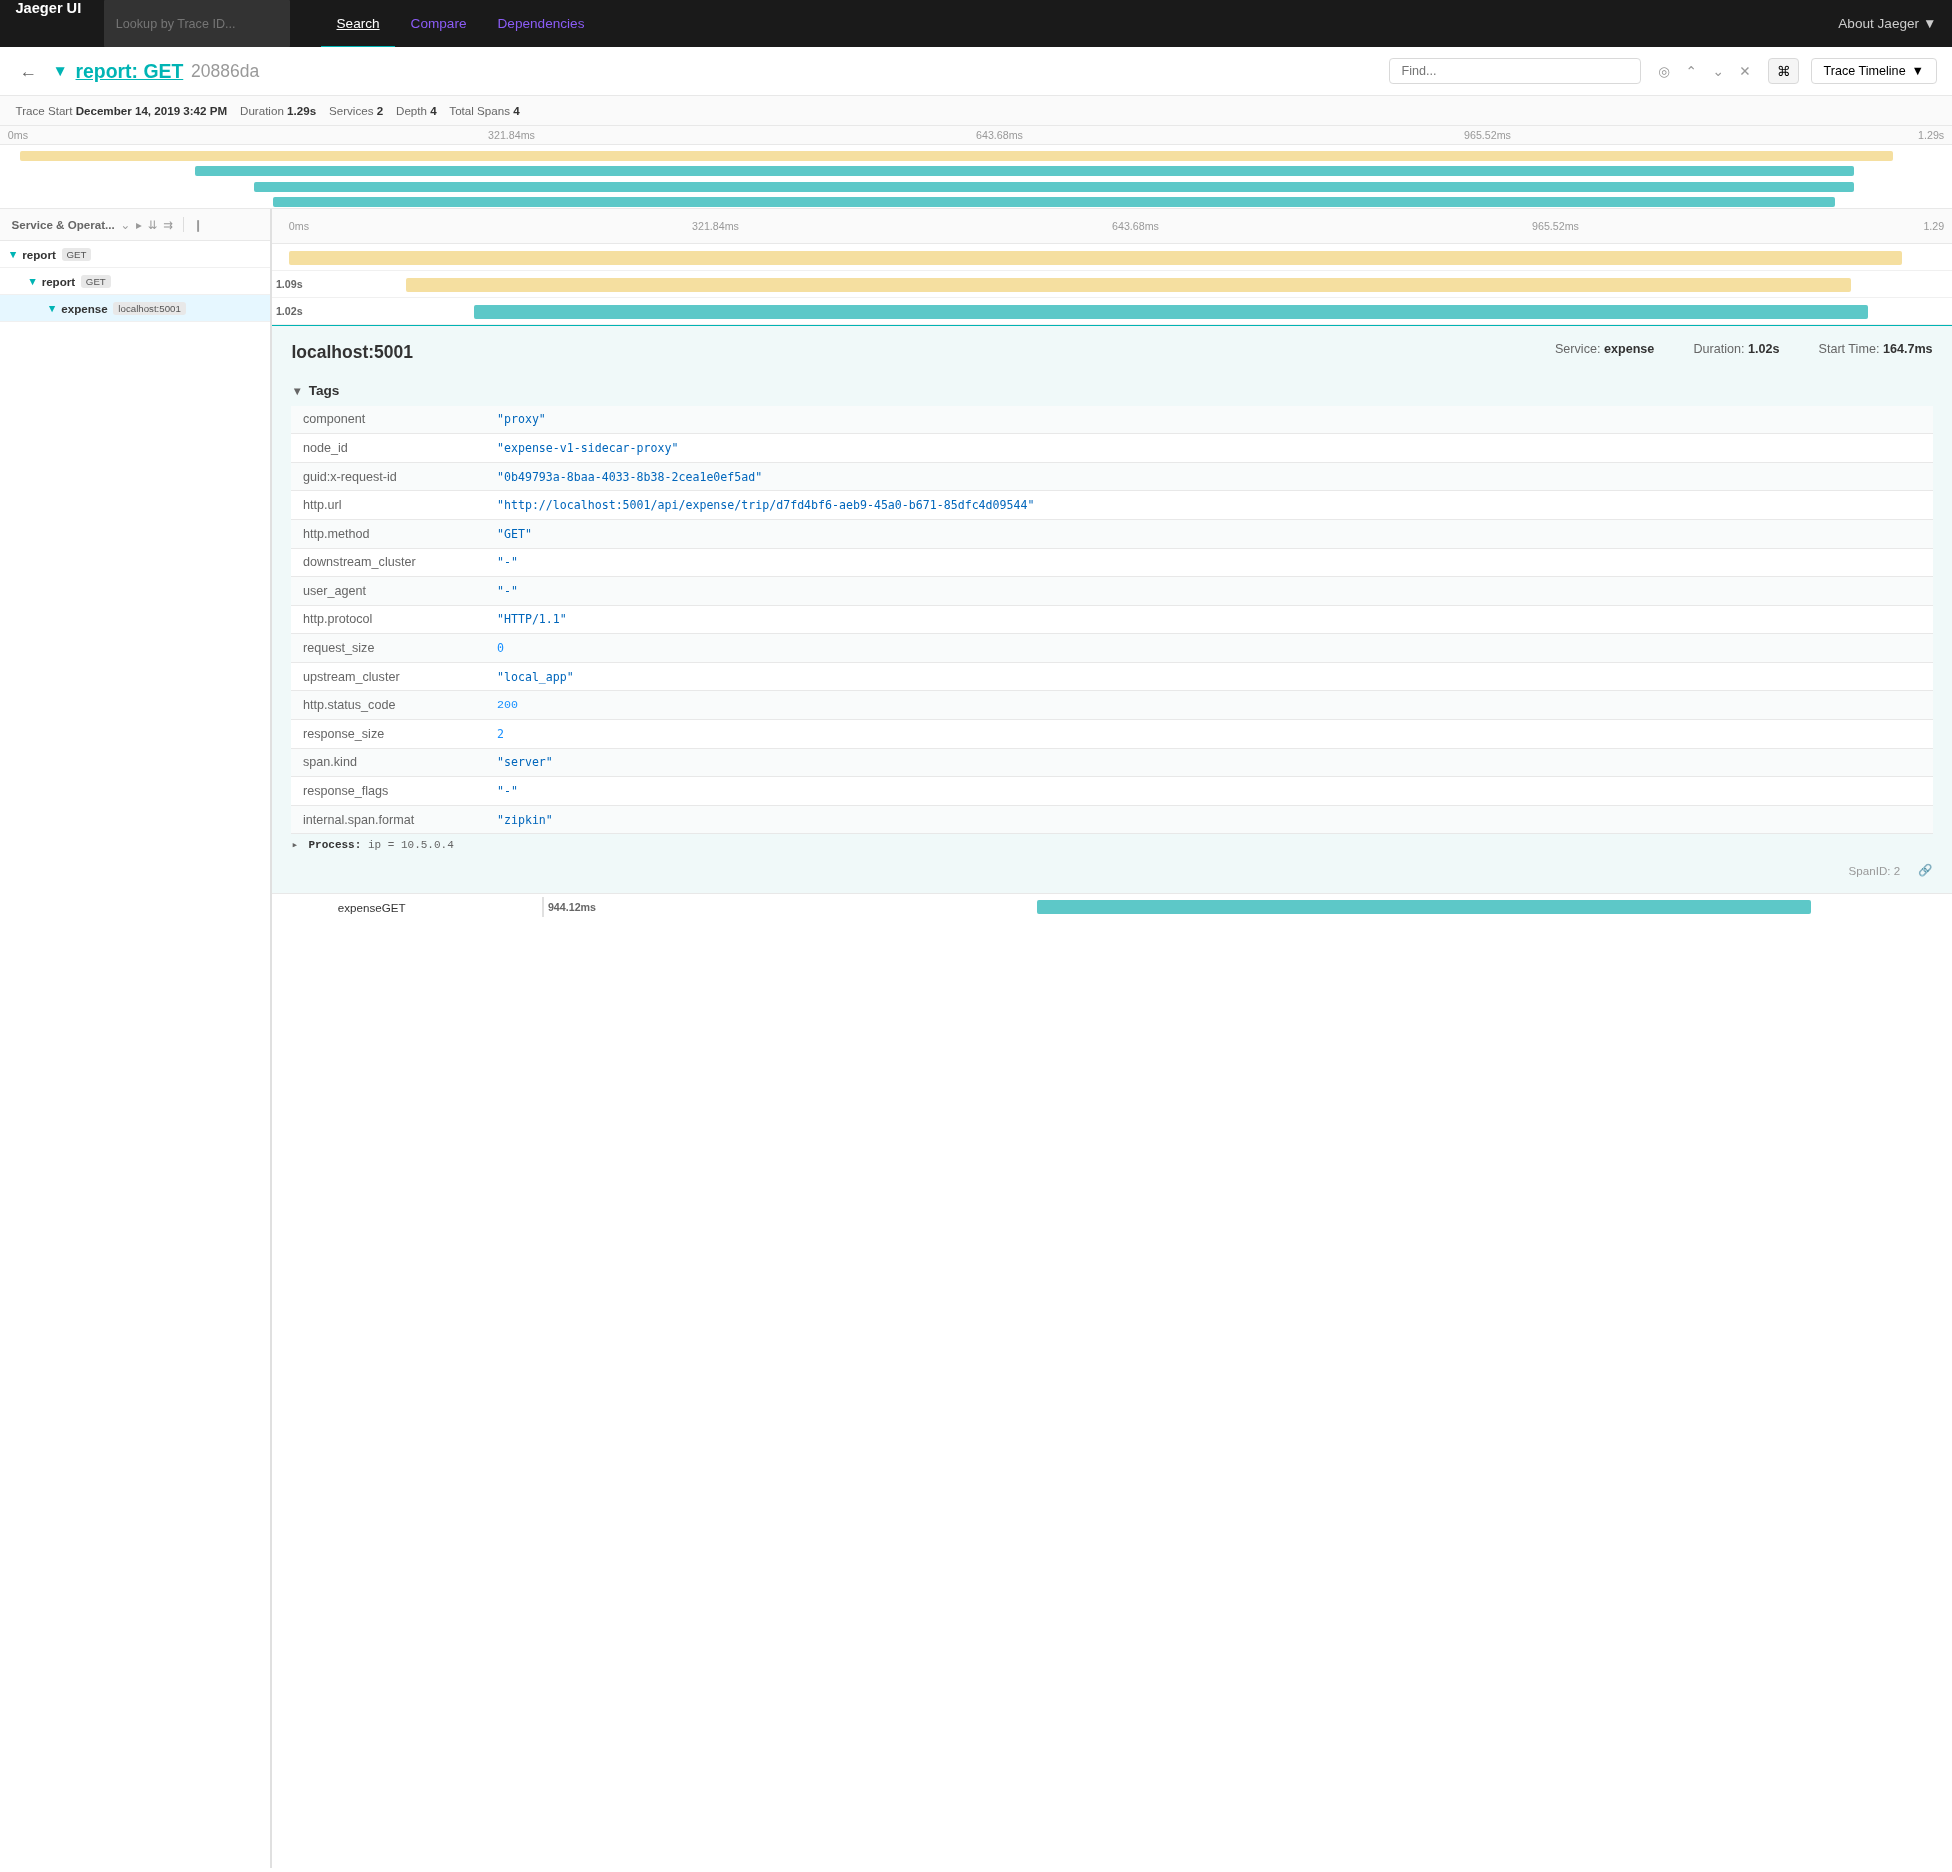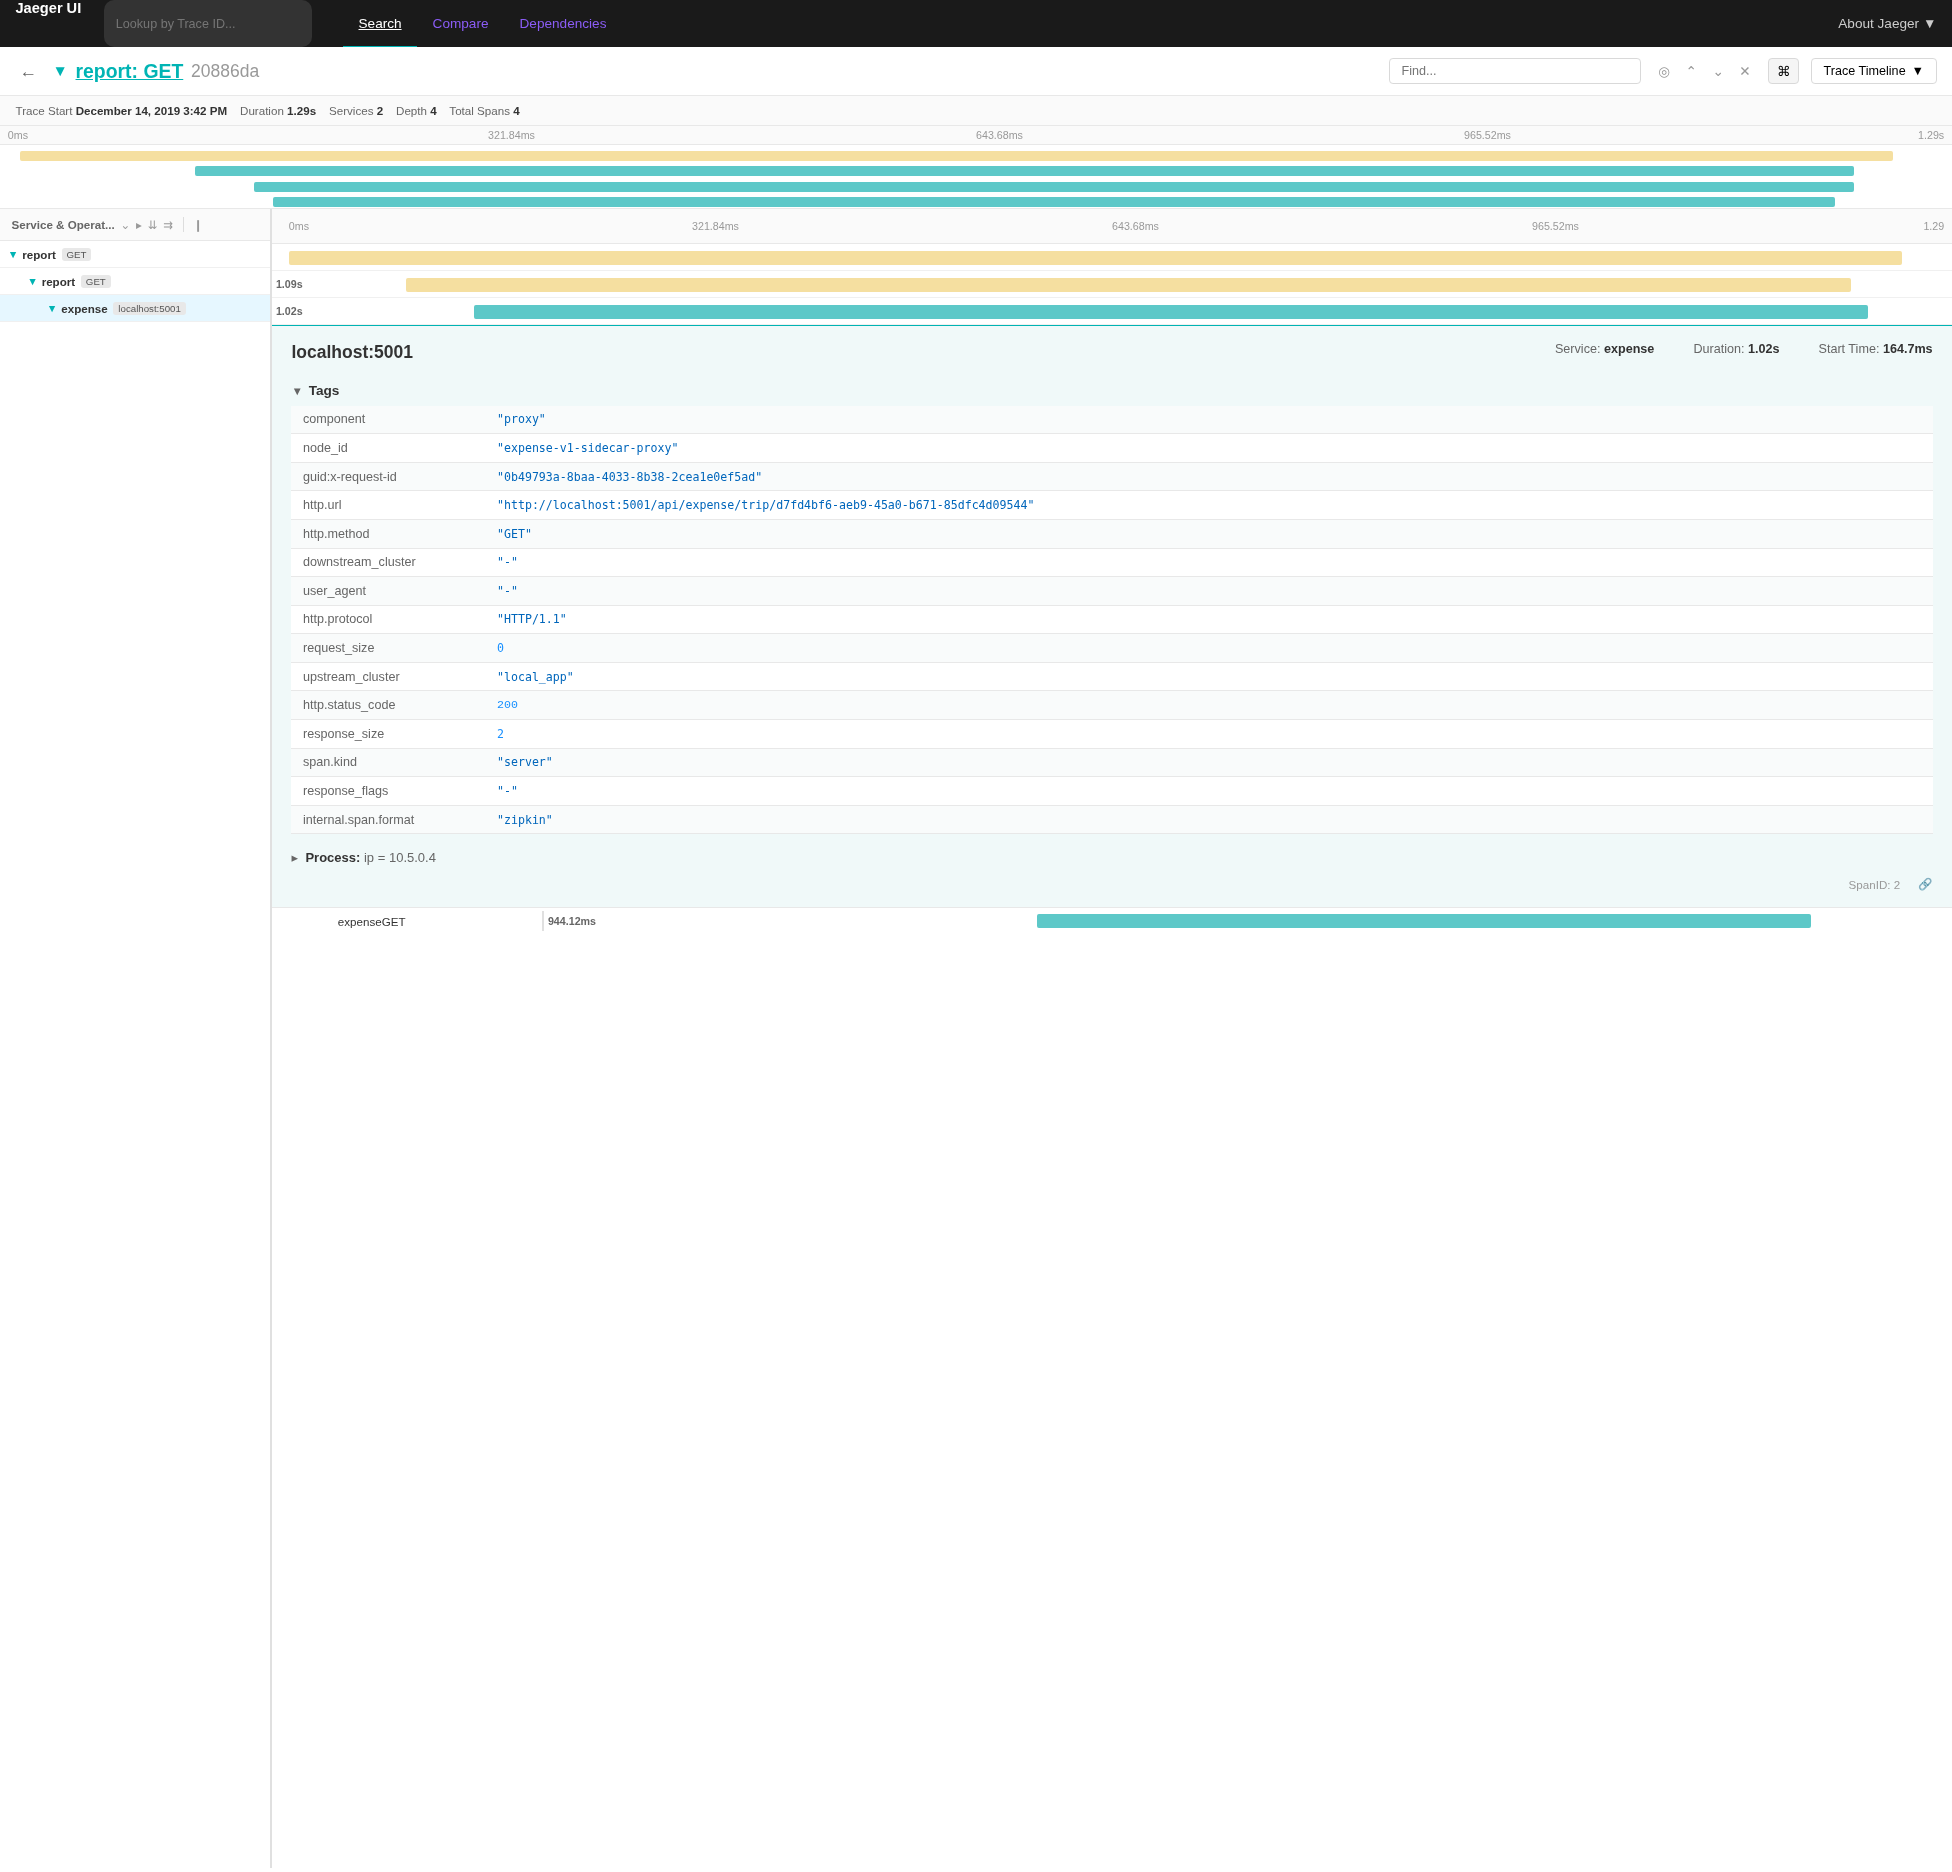--- a/index.html
+++ b/index.html
@@ -10,24 +10,24 @@
       background: #1a1a1a;
       display: flex;
       height: 47px;
       padding: 0 15.5px;
       gap: 23px;
     }
     .top-nav .brand { color: #fff; font-size: 14.6px; font-weight: 600; white-space: nowrap; }
     .top-nav .trace-lookup {
       background: #333;
       border: none;
-      border-radius: 10px;
+      border-radius: 1px;
       color: #ccc;
       padding: 5.8px 11.6px;
-      width: 208px;
+      width: 186px;
       font-size: 12.6px;
     }
     .top-nav .nav-links { display: flex; gap: 0; margin-left: 7.8px; }
     .top-nav .nav-link {
       color: #8b5cf6;
       background: none;
       border: none;
       padding: 13.6px 15.5px;
       font-size: 13.6px;
       cursor: pointer;
@@ -218,24 +218,25 @@
       white-space: nowrap;
     }
     .tags-table td:last-child {
       color: #06b;
       font-family: monospace;
       font-size: 11.6px;
     }
     .tags-table td.numeric { color: #1890ff; font-family: monospace; }
 
     .process-section {
-      margin-top: 16px;
-      font-size: 13px;
+      margin-top: 4px;
+      font-size: 11px;
       color: #666;
       cursor: pointer;
+      font-family: Liberation Mono, monospace;
     }
     .process-section .chevron { color: #666; margin-right: 3.9px; }
     .process-section strong { color: #333; }
 
     .span-id-row {
       display: flex;
       justify-content: flex-end;
       align-items: center;
       gap: 18px;
       margin-top: 11.6px;

